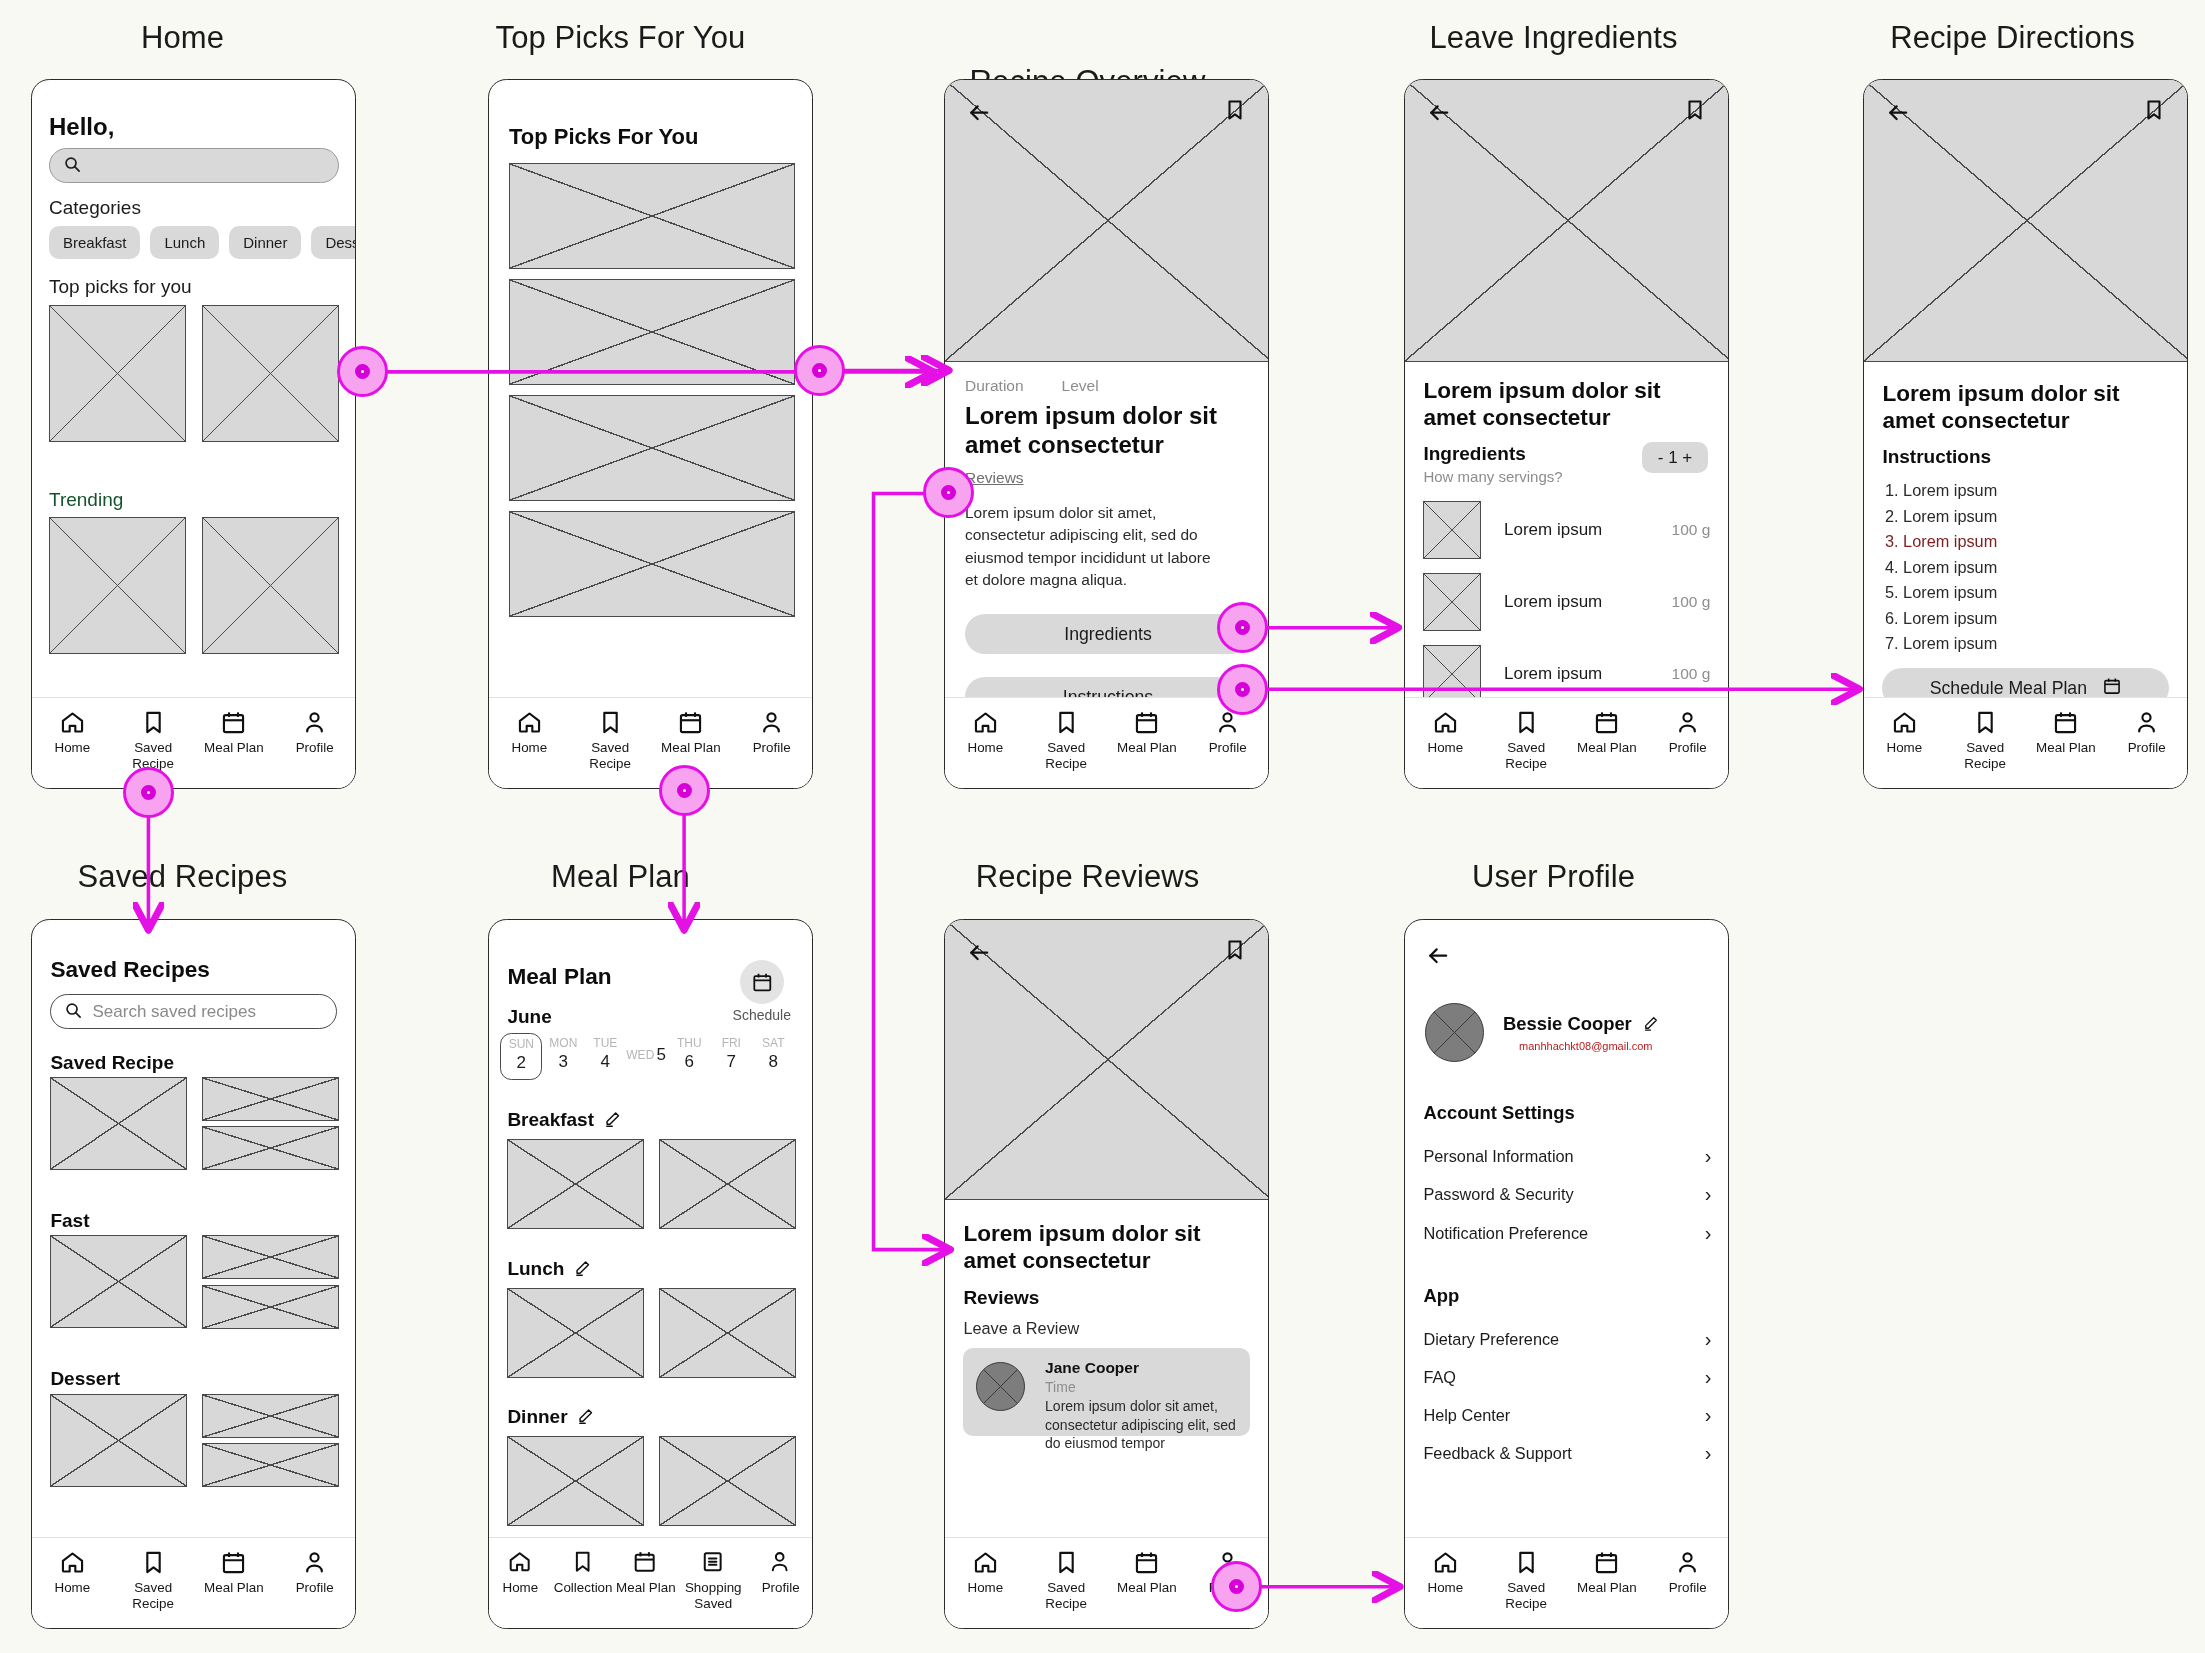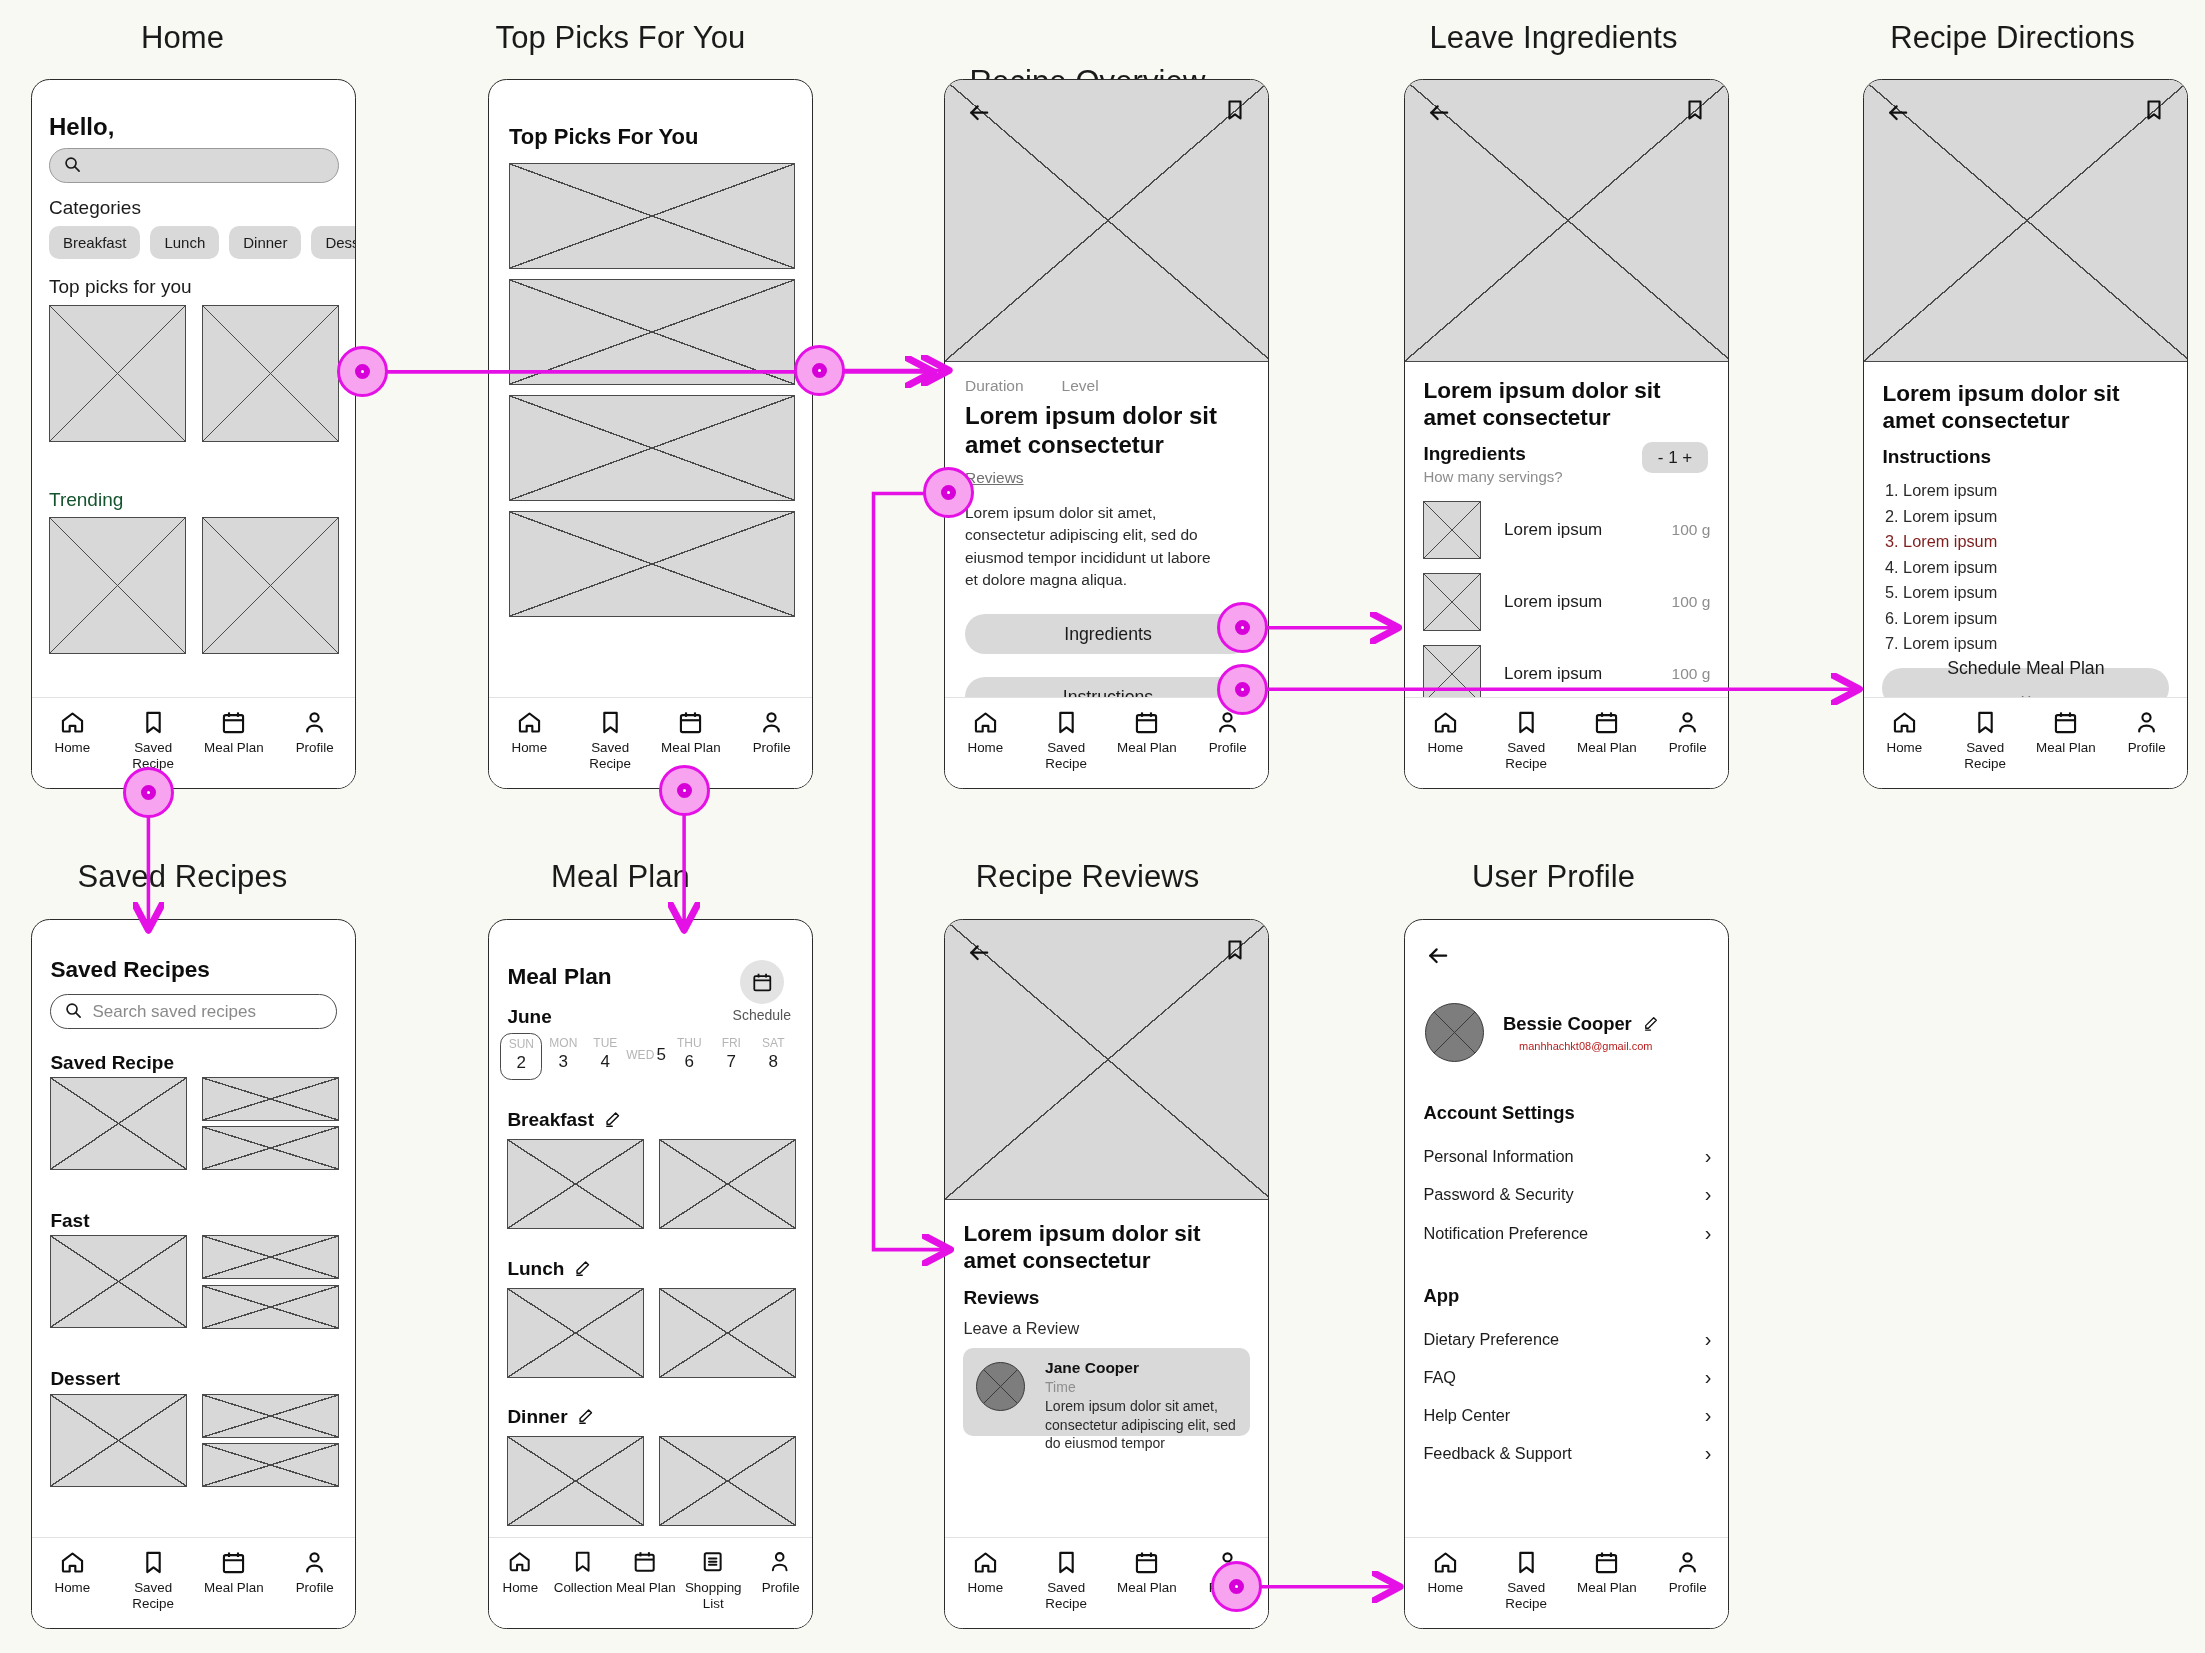--- a/index.html
+++ b/index.html
@@ -382,21 +382,21 @@
     <div style="position:absolute;left:18.4px;top:366px;font-size:19px;" class="h-bold">Instructions</div>
 
     <div style="position:absolute;left:21px;top:401px;font-size:16.3px;color:#2a2a2a;">1. Lorem ipsum</div>
     <div style="position:absolute;left:21px;top:427px;font-size:16.3px;color:#2a2a2a;">2. Lorem ipsum</div>
     <div style="position:absolute;left:21px;top:452px;font-size:16.3px;color:#7f1d1d;">3. Lorem ipsum</div>
     <div style="position:absolute;left:21px;top:478px;font-size:16.3px;color:#2a2a2a;">4. Lorem ipsum</div>
     <div style="position:absolute;left:21px;top:503px;font-size:16.3px;color:#2a2a2a;">5. Lorem ipsum</div>
     <div style="position:absolute;left:21px;top:529px;font-size:16.3px;color:#2a2a2a;">6. Lorem ipsum</div>
     <div style="position:absolute;left:21px;top:554px;font-size:16.3px;color:#2a2a2a;">7. Lorem ipsum</div>
 
-    <div class="bigpill" style="position:absolute;left:18.4px;top:588px;width:287px;height:40px;gap:15px;flex-direction:column;">
+    <div class="bigpill" style="position:absolute;left:18.4px;top:588px;width:287px;height:40px;gap:15px;">
       <span>Schedule Meal Plan</span>
       <span><svg width="20" height="20" viewBox="0 0 24 24" fill="none" stroke="#101010" stroke-width="1.9">
               <rect x="3.5" y="5.5" width="17" height="15" rx="1.5"></rect>
               <line x1="3.5" y1="10" x2="20.5" y2="10"></line>
               <line x1="8" y1="3" x2="8" y2="7"></line>
               <line x1="16" y1="3" x2="16" y2="7"></line>
             </svg></span>
     </div>
 
     <div class="navbar" style="height:79px;">
@@ -595,21 +595,21 @@
               </svg></span>
         <span class="lbl">Meal Plan</span>
       </div>
       <div class="navitem" style="width:78px;">
         <span class="nav-ico"><svg viewBox="0 0 24 24" width="25.4" height="25.4" fill="none" stroke="#101010" stroke-width="1.9" stroke-linecap="round">
                 <rect x="4.5" y="4" width="15" height="16" rx="1.5"></rect>
                 <line x1="8.5" y1="9" x2="15.5" y2="9"></line>
                 <line x1="8.5" y1="12" x2="15.5" y2="12"></line>
                 <line x1="8.5" y1="15" x2="15.5" y2="15"></line>
               </svg></span>
-        <span class="lbl">Shopping List</span>
+        <span class="lbl">Shopping Saved</span>
       </div>
       <div class="navitem" style="width:68px;">
         <span class="nav-ico"><svg viewBox="0 0 24 24" width="25.4" height="25.4" fill="none" stroke="#101010" stroke-width="1.9">
                 <circle cx="12" cy="7.5" r="3.6"></circle>
                 <path d="M5.5 20c0-3.3 2.9-5.2 6.5-5.2s6.5 1.9 6.5 5.2" stroke-linecap="round"></path>
               </svg></span>
         <span class="lbl">Profile</span>
       </div>
     </div>
   </div>

